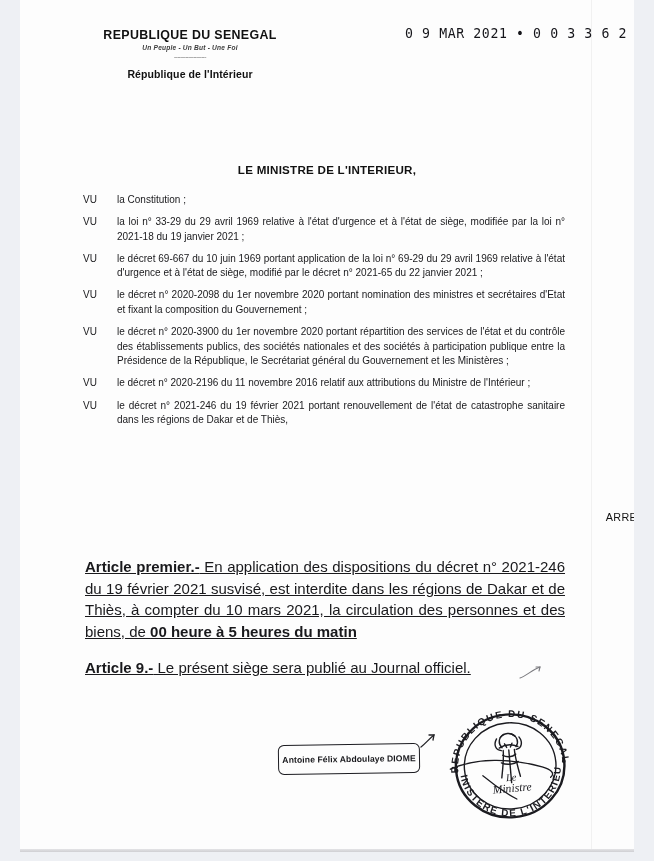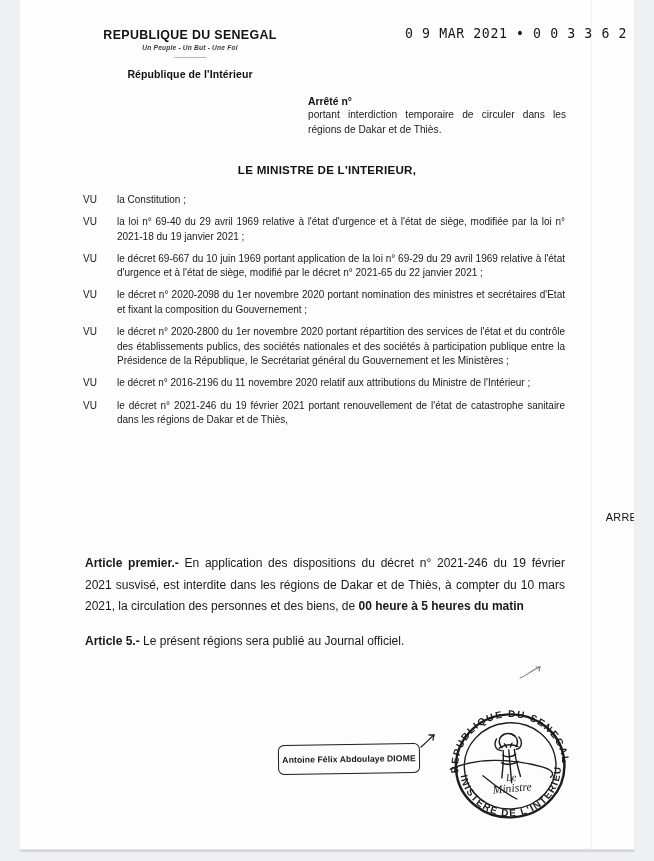--- a/index.html
+++ b/index.html
@@ -177,25 +177,26 @@
   }
 
   
   .articles {
     position: absolute;
     left: 65px;
     top: 541px;
     width: 480px;
   }
   .article {
-    font-size: 12px;
+    font-size: 15px;
     line-height: 21.5px;
     text-align: justify;
     text-align-last: left;
     color: #19191c;
+    text-decoration: underline;
   }
   .article + .article { margin-top: 13px; }
   .article b { font-weight: bold; }
 
   
   .sig-box {
     position: absolute;
     left: 258px;
     top: 744px;
     width: 140px;
@@ -253,66 +254,62 @@
 
     <div class="hdr-block">
       <div class="rep-title">REPUBLIQUE DU SENEGAL</div>
       <div class="motto">Un Peuple - Un But - Une Foi</div>
       <div class="dash-sep">--------------------</div>
       <div class="ministry">République de l'Intérieur</div>
     </div>
 
     <div class="stamp-ref">0 9 MAR 2021 • 0 0 3 3 6 2</div>
 
-    <div class="obj-block">
-      <div class="obj-title">Arrêté n°</div>
-      <div class="obj-text">portant interdiction temporaire de circuler dans les régions de Dakar et de Thiès.</div>
-    </div>
 
     <div class="main-heading">LE MINISTRE DE L'INTERIEUR,</div>
 
     <div class="vu-list">
       <div class="vu-row">
         <div class="vu-label">VU</div>
         <div class="vu-text">la Constitution ;</div>
       </div>
       <div class="vu-row">
         <div class="vu-label">VU</div>
-        <div class="vu-text">la loi n° 69-40 du 29 avril 1969 relative à l'état d'urgence et à l'état de siège, modifiée par la loi n° 2021-18 du 19 janvier 2021 ;</div>
+        <div class="vu-text">la loi n° 33-29 du 29 avril 1969 relative à l'état d'urgence et à l'état de siège, modifiée par la loi n° 2021-18 du 19 janvier 2021 ;</div>
       </div>
       <div class="vu-row">
         <div class="vu-label">VU</div>
         <div class="vu-text">le décret 69-667 du 10 juin 1969 portant application de la loi n° 69-29 du 29 avril 1969 relative à l'état d'urgence et à l'état de siège, modifié par le décret n° 2021-65 du 22 janvier 2021 ;</div>
       </div>
       <div class="vu-row">
         <div class="vu-label">VU</div>
         <div class="vu-text">le décret n° 2020-2098 du 1er novembre 2020 portant nomination des ministres et secrétaires d'Etat et fixant la composition du Gouvernement ;</div>
       </div>
       <div class="vu-row">
         <div class="vu-label">VU</div>
-        <div class="vu-text">le décret n° 2020-2800 du 1er novembre 2020 portant répartition des services de l'état et du contrôle des établissements publics, des sociétés nationales et des sociétés à participation publique entre la Présidence de la République, le Secrétariat général du Gouvernement et les Ministères ;</div>
-      </div>
-      <div class="vu-row">
-        <div class="vu-label">VU</div>
-        <div class="vu-text">le décret n° 2016-2196 du 11 novembre 2020 relatif aux attributions du Ministre de l'Intérieur ;</div>
+        <div class="vu-text">le décret n° 2020-3900 du 1er novembre 2020 portant répartition des services de l'état et du contrôle des établissements publics, des sociétés nationales et des sociétés à participation publique entre la Présidence de la République, le Secrétariat général du Gouvernement et les Ministères ;</div>
+      </div>
+      <div class="vu-row">
+        <div class="vu-label">VU</div>
+        <div class="vu-text">le décret n° 2020-2196 du 11 novembre 2016 relatif aux attributions du Ministre de l'Intérieur ;</div>
       </div>
       <div class="vu-row">
         <div class="vu-label">VU</div>
         <div class="vu-text">le décret n° 2021-246 du 19 février 2021   portant renouvellement de l'état de catastrophe sanitaire dans les régions de Dakar et de Thiès,</div>
       </div>
     </div>
 
     <div class="arrete-word">ARRETE :</div>
 
     <div class="articles">
       <p class="article">
         <b>Article premier.-</b><span> En application des dispositions du décret n° 2021-246 du 19 février 2021 susvisé, est interdite dans les régions de Dakar et de Thiès, à compter  du 10 mars 2021, la circulation des personnes et des biens, de </span><b>00 heure à 5 heures du matin</b><span></span>
       </p>
       <p class="article">
-        <b>Article 5.-</b><span> Le présent régions sera publié au Journal officiel.</span><b></b><span></span>
+        <b>Article 9.-</b><span> Le présent siège sera publié au Journal officiel.</span><b></b><span></span>
       </p>
     </div>
 
     <svg class="ink-swish" viewBox="0 0 26 18">
       <path d="M2 14 C8 12, 14 6, 22 3" stroke="#5a5a60" stroke-width="1.1" fill="none" stroke-linecap="round"></path>
       <path d="M18 3 L22 3 L21 7" stroke="#5a5a60" stroke-width="1.1" fill="none" stroke-linecap="round"></path>
     </svg>
 
     <div class="sig-box">
       <span>Antoine Félix Abdoulaye DIOME</span>

